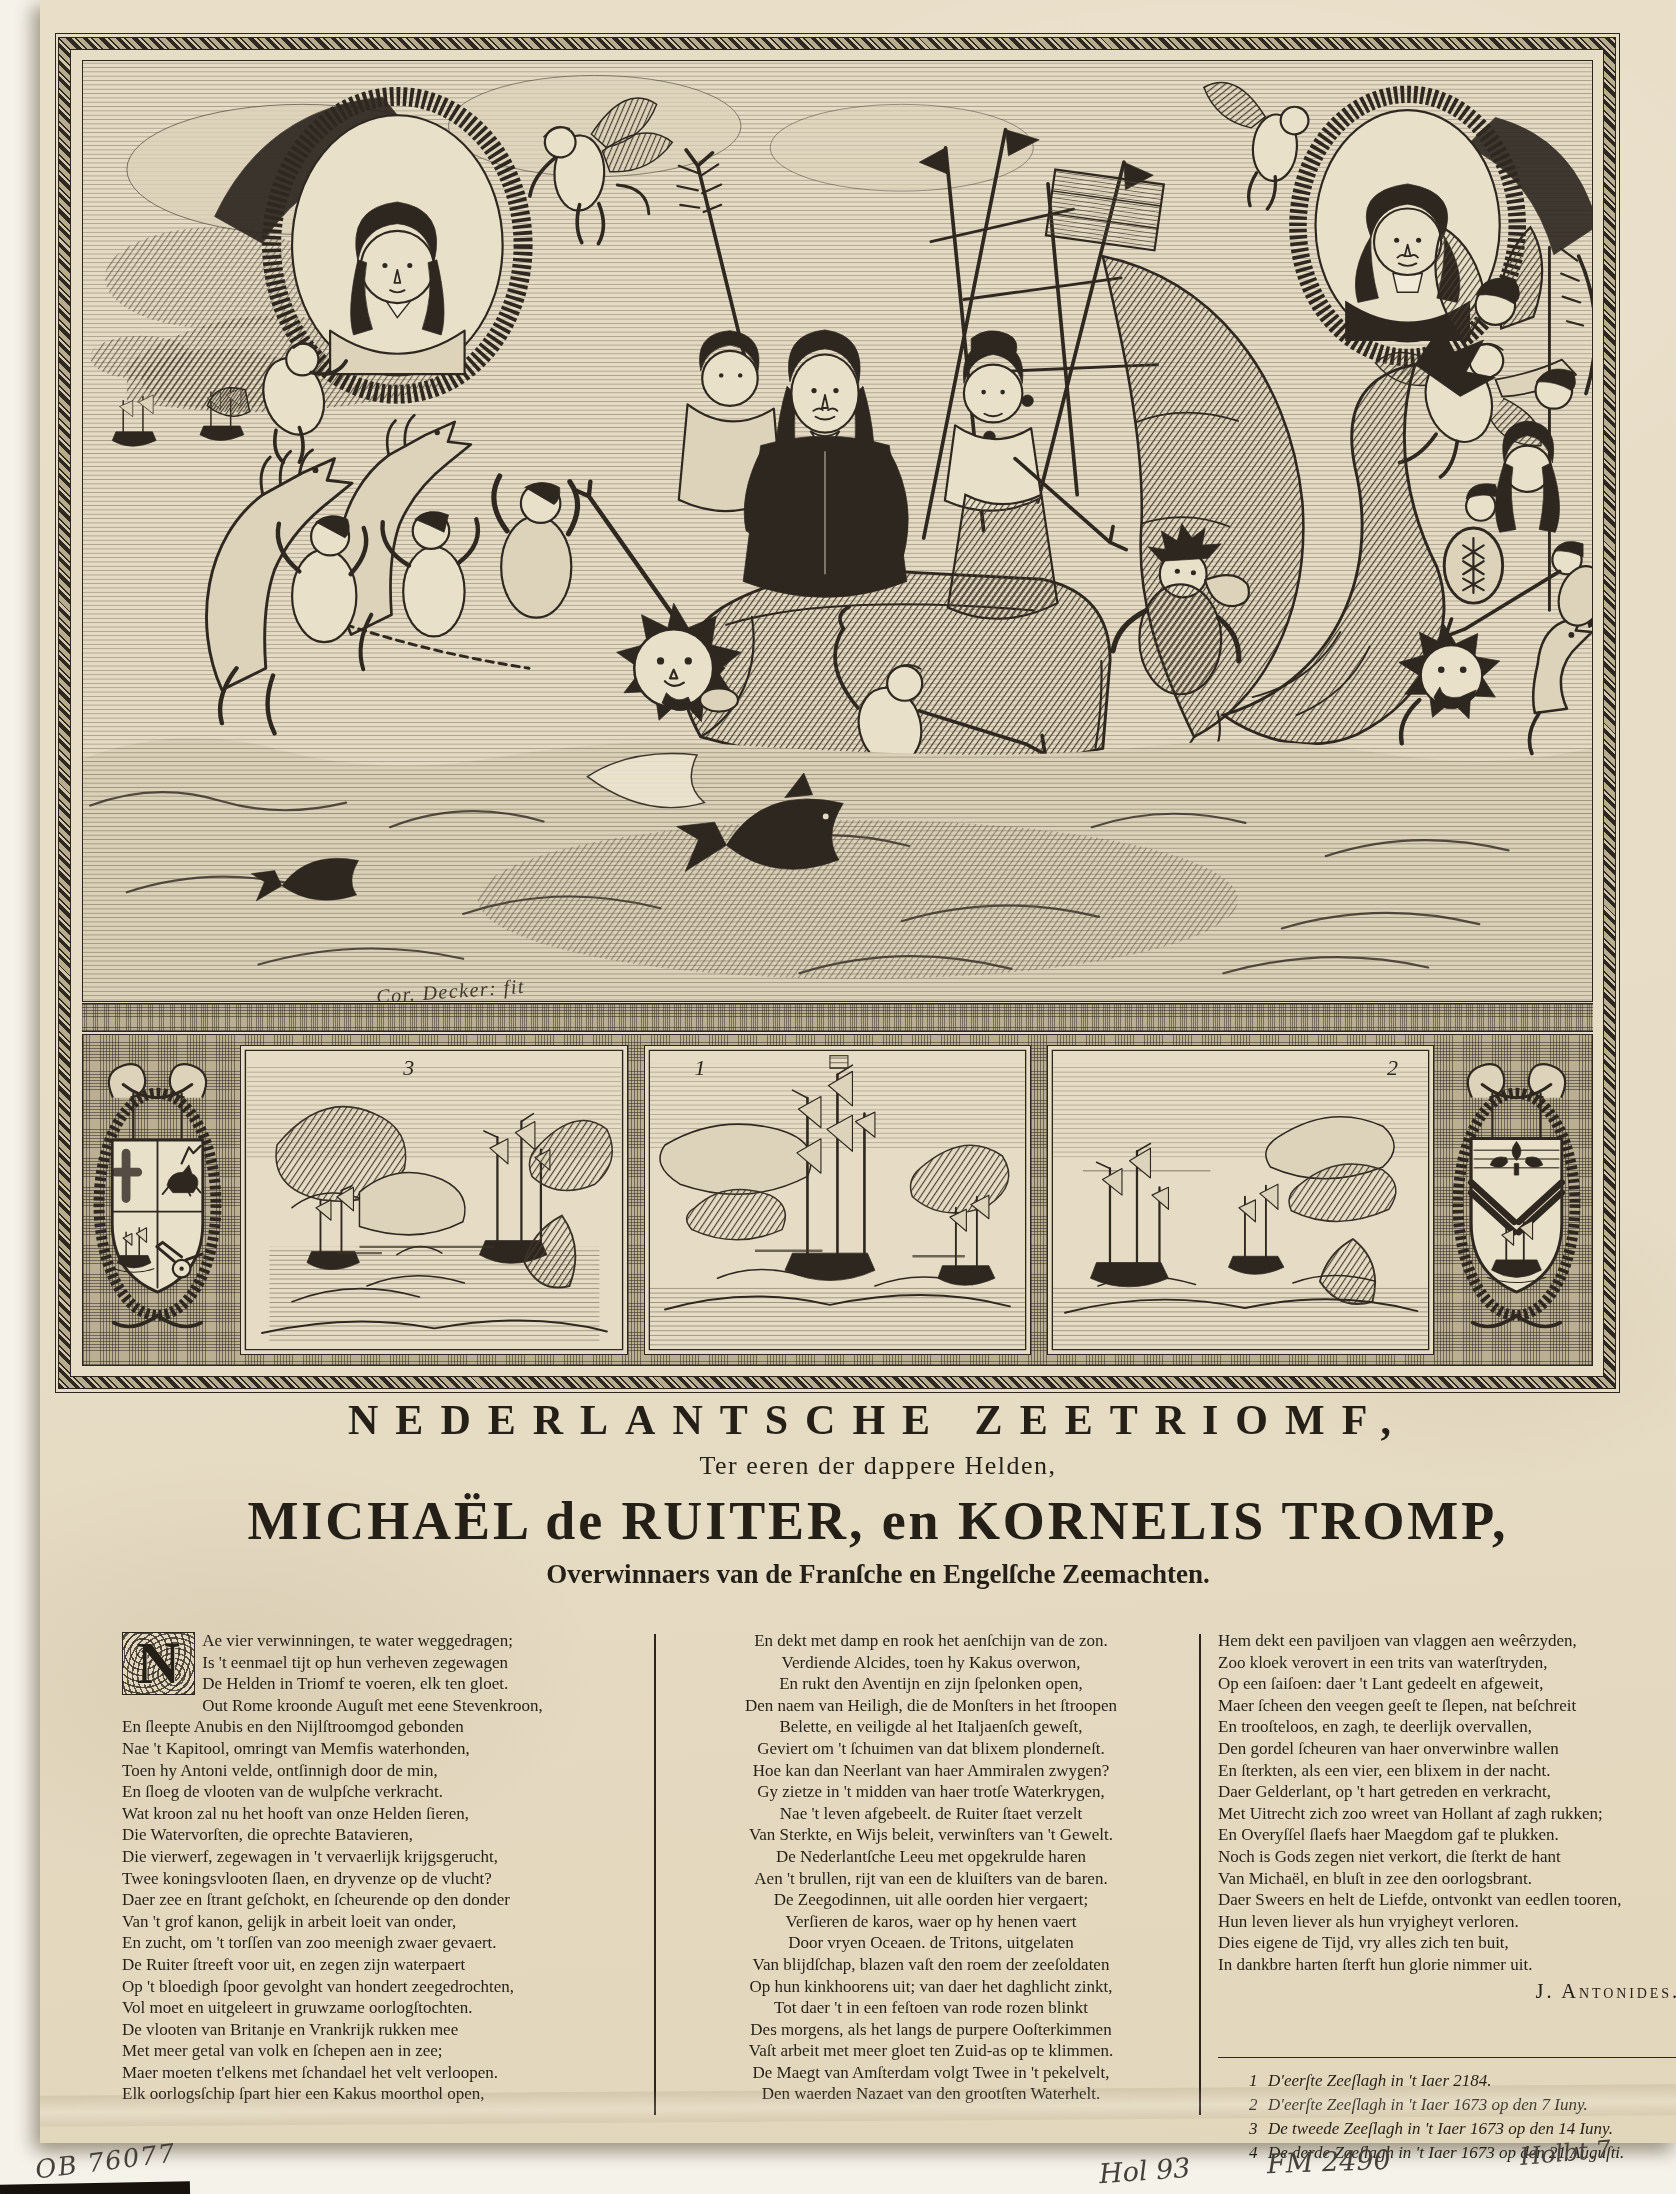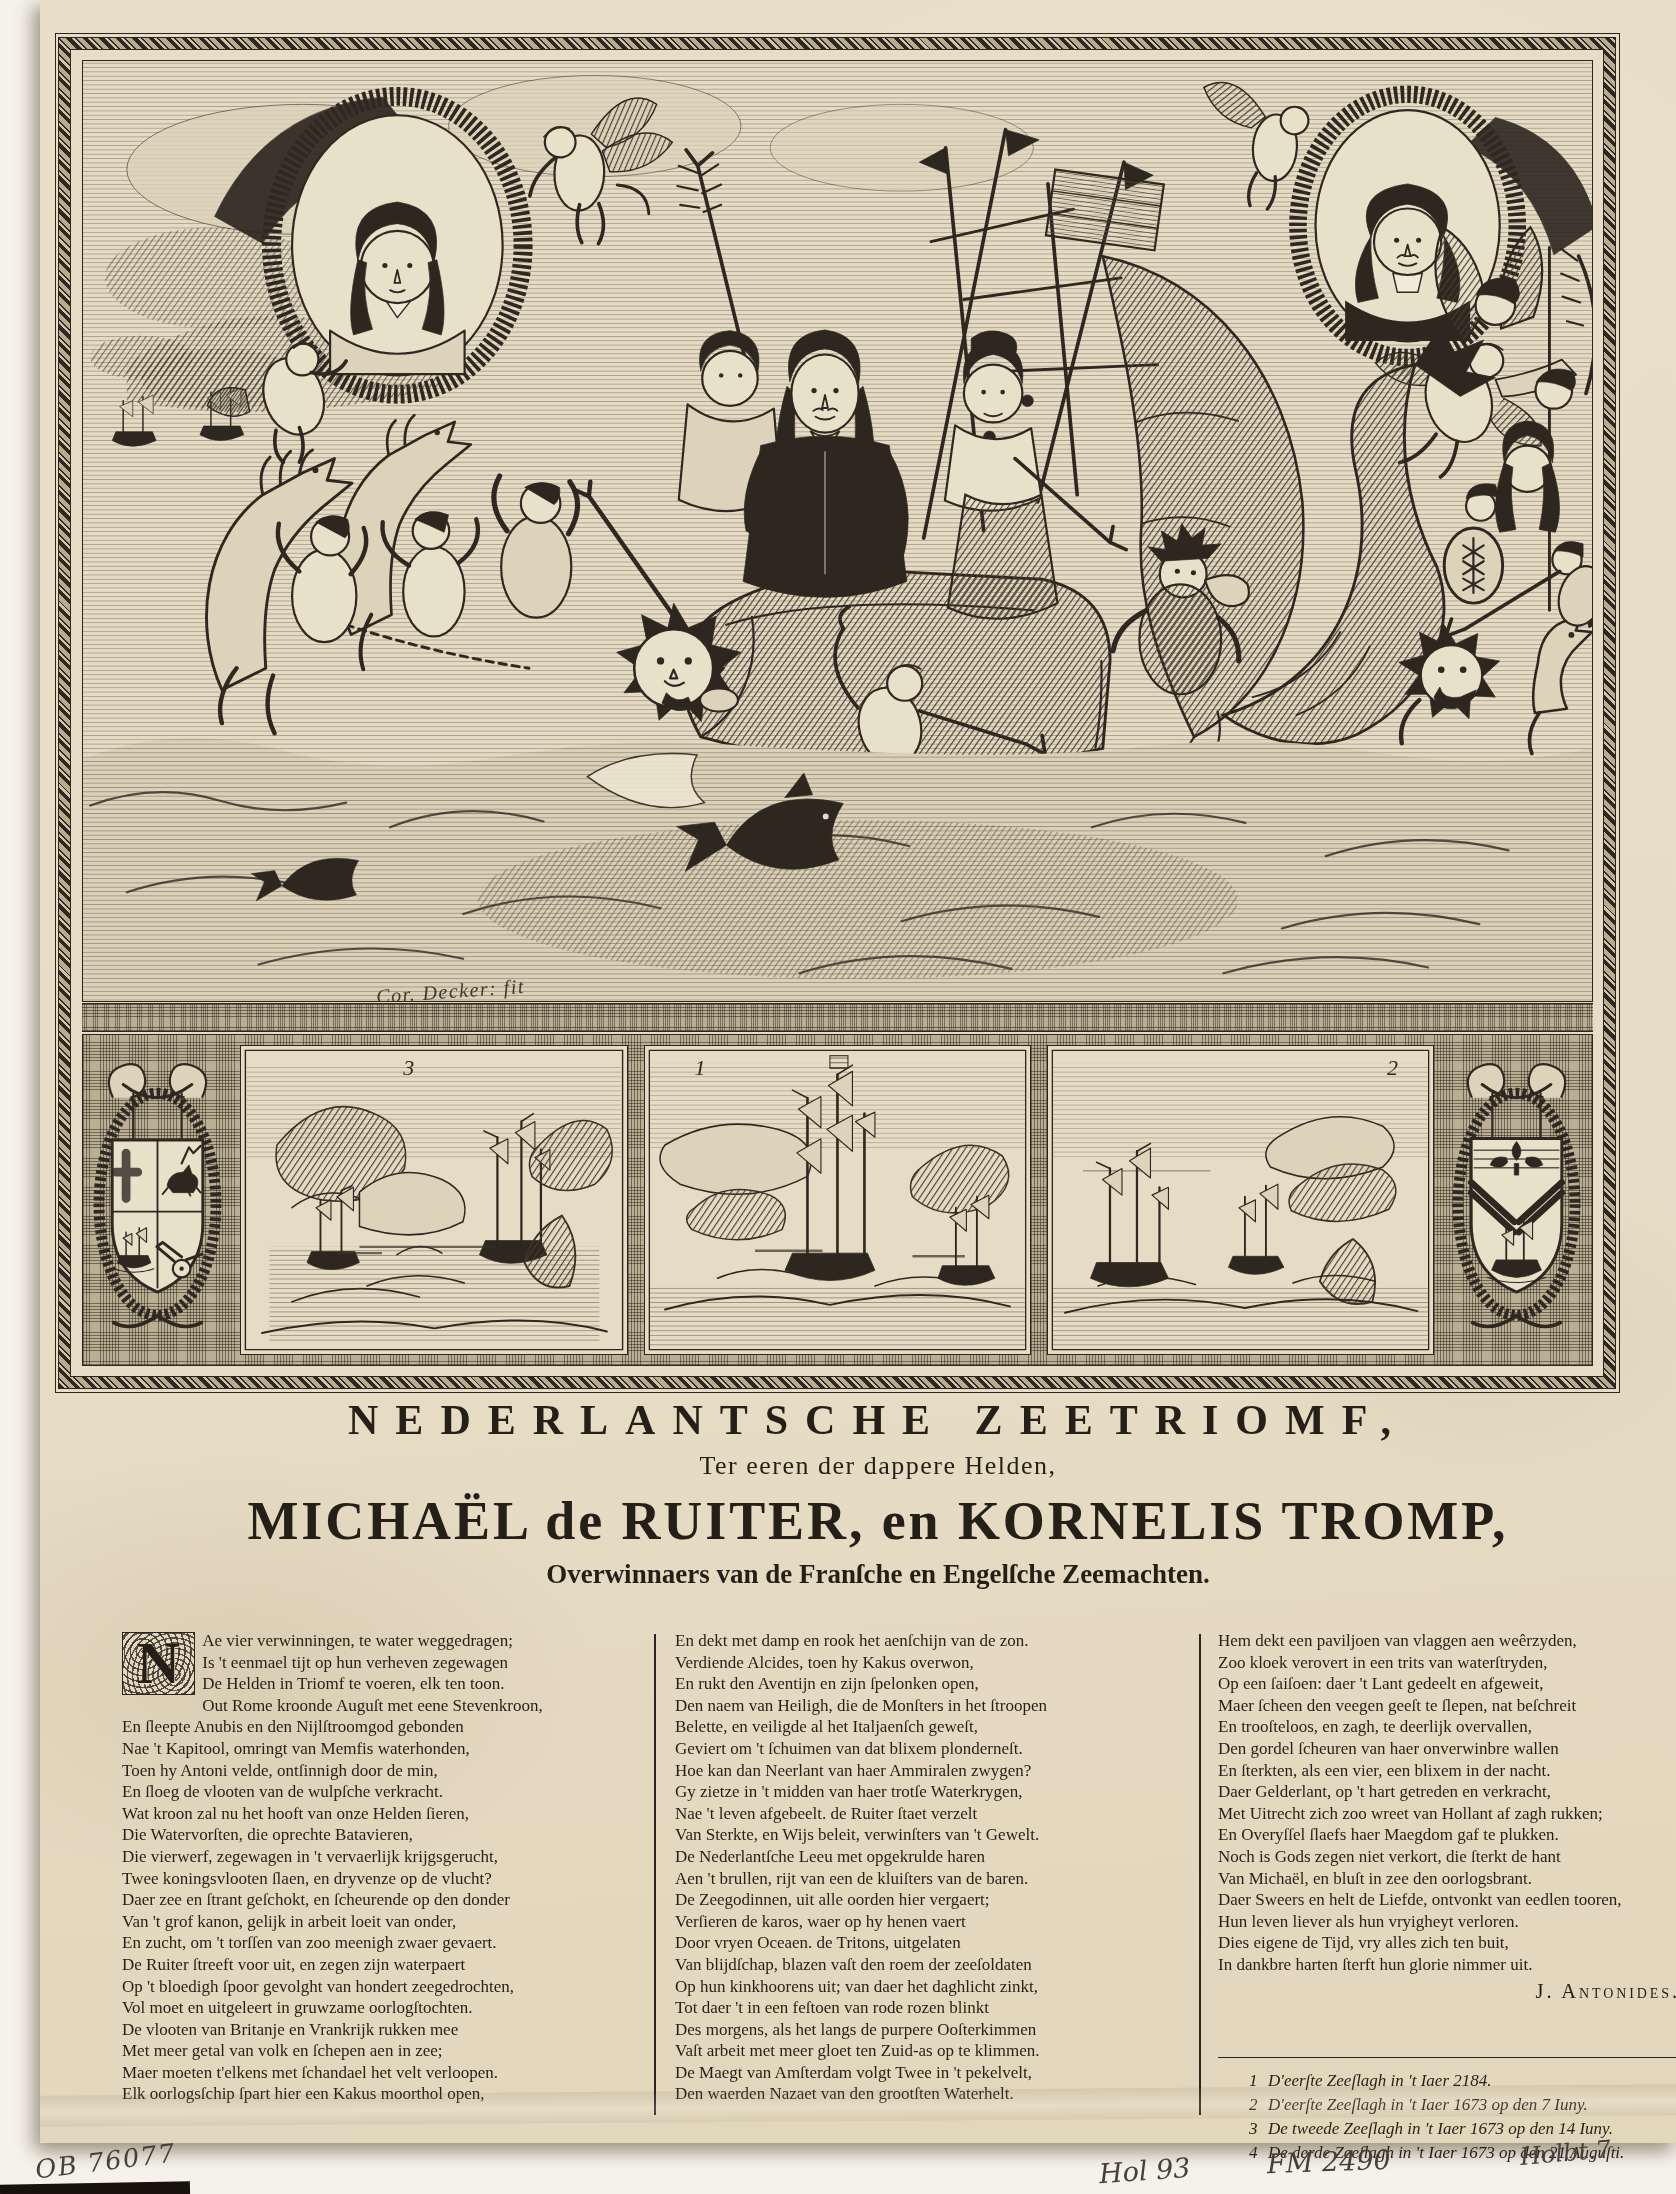--- a/index.html
+++ b/index.html
@@ -56,21 +56,21 @@
   
   .titleblock{position:absolute;left:0;top:1396px;width:1676px;text-align:center;}
   .t1{font-size:42px;letter-spacing:17px;font-weight:bold;color:#241f17;}
   .t2{font-size:26px;letter-spacing:1.5px;margin-top:7.3px;color:#241f17;}
   .t3{font-size:54px;letter-spacing:2.9px;font-weight:bold;margin-top:8.8px;color:#241f17;white-space:nowrap;}
   .t4{font-size:27px;font-weight:bold;margin-top:7.3px;color:#241f17;}
 
   .poem{position:absolute;left:0;top:1630px;width:1676px;font-size:17px;line-height:21.6px;color:#241f17;}
   .vcol{position:absolute;top:0;}
   .vcol.c1{left:82px;width:521px;}
-  .vcol.c2{left:635px;width:512px;}
+  .vcol.c2{left:635px;width:512px;text-align:center;}
   .vcol.c3{left:1178px;width:487px;}
   .vline{white-space:nowrap;}
   .vrule{position:absolute;top:4.4px;width:1.5px;height:481px;background:#2b251d;}
   .vrule.r1{left:614px;} .vrule.r2{left:1159px;}
   .dropcap{
     float:left;width:73px;height:63px;margin:1.5px 7.3px 1.5px 0;box-sizing:border-box;border:1.5px solid #2b251d;
     display:flex;align-items:center;justify-content:center;
     font-size:60px;font-weight:bold;color:#241f17;line-height:1;
     background:
       repeating-radial-gradient(circle at 28% 30%, rgba(58,50,40,.85) 0 1.5px, transparent 1.5px 5.9px),
@@ -576,21 +576,21 @@
     <div class="t3">MICHAËL de RUITER, en KORNELIS TROMP,</div>
     <div class="t4">Overwinnaers van de Franſche en Engelſche Zeemachten.</div>
   </div>
 
   <div class="poem">
     <div class="vcol c1">
       <span class="dropcap">N</span>
       <div>
           <div class="vline">Ae vier verwinningen, te water weggedragen;</div>
           <div class="vline">Is 't eenmael tijt op hun verheven zegewagen</div>
-          <div class="vline">De Helden in Triomf te voeren, elk ten toon.</div>
+          <div class="vline">De Helden in Triomf te voeren, elk ten gloet.</div>
           <div class="vline">Out Rome kroonde Auguſt met eene Stevenkroon,</div>
           <div class="vline">En ſleepte Anubis en den Nijlſtroomgod gebonden</div>
           <div class="vline">Nae 't Kapitool, omringt van Memfis waterhonden,</div>
           <div class="vline">Toen hy Antoni velde, ontſinnigh door de min,</div>
           <div class="vline">En ſloeg de vlooten van de wulpſche verkracht.</div>
           <div class="vline">Wat kroon zal nu het hooft van onze Helden ſieren,</div>
           <div class="vline">Die Watervorſten, die oprechte Batavieren,</div>
           <div class="vline">Die vierwerf, zegewagen in 't vervaerlijk krijgsgerucht,</div>
           <div class="vline">Twee koningsvlooten ſlaen, en dryvenze op de vlucht?</div>
           <div class="vline">Daer zee en ſtrant geſchokt, en ſcheurende op den donder</div>

